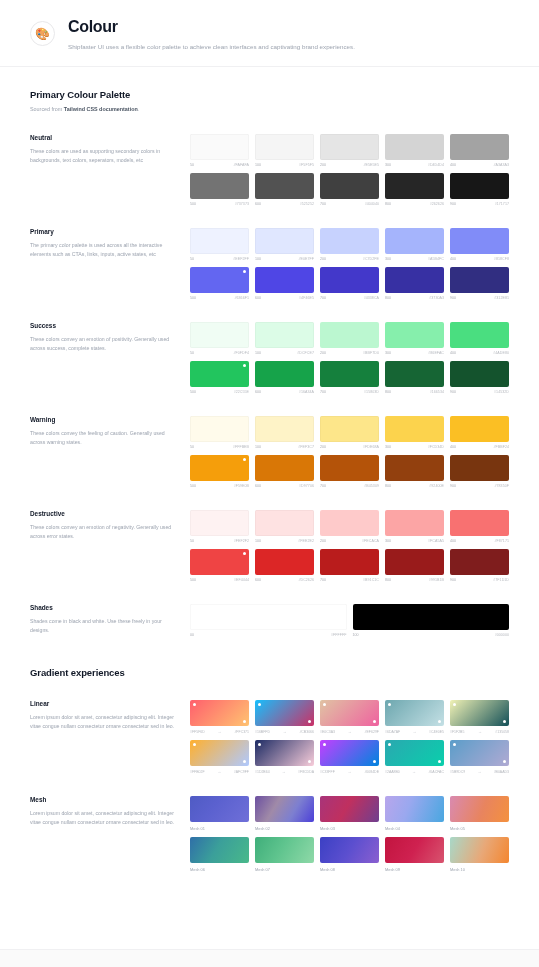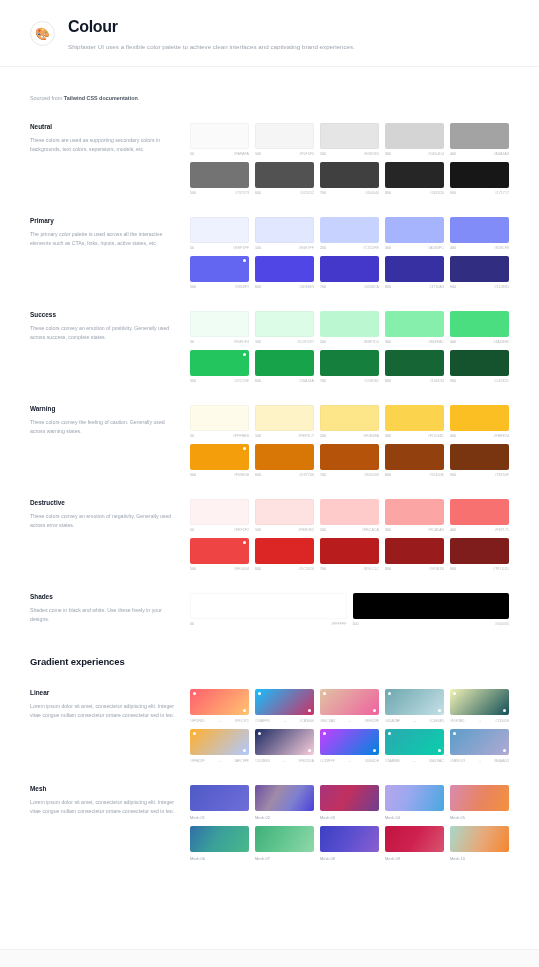--- a/index.html
+++ b/index.html
@@ -73,20 +73,21 @@
     <div class="hdr-text">
       <div class="hdr-title">Colour</div>
       <div class="hdr-sub">Shipfaster UI uses a flexible color palette to achieve clean interfaces and captivating brand experiences.</div>
     </div>
   </div>
   <div class="hdr-rule"></div>
 
   <div class="content">
 
     <div>
+      <div class="sec-title">Primary Colour Palette</div>
       <div class="sec-sub"><span>Sourced from </span><b>Tailwind CSS documentation</b><span>.</span></div>
     </div>
 
     <div id="groups">
   <div class="group">
     <div class="group-left">
       <div class="group-name">Neutral</div>
       <div class="group-desc">These colors are used as supporting secondary colors in backgrounds, text colors, seperators, models, etc</div>
     </div>
     <div class="group-right">

